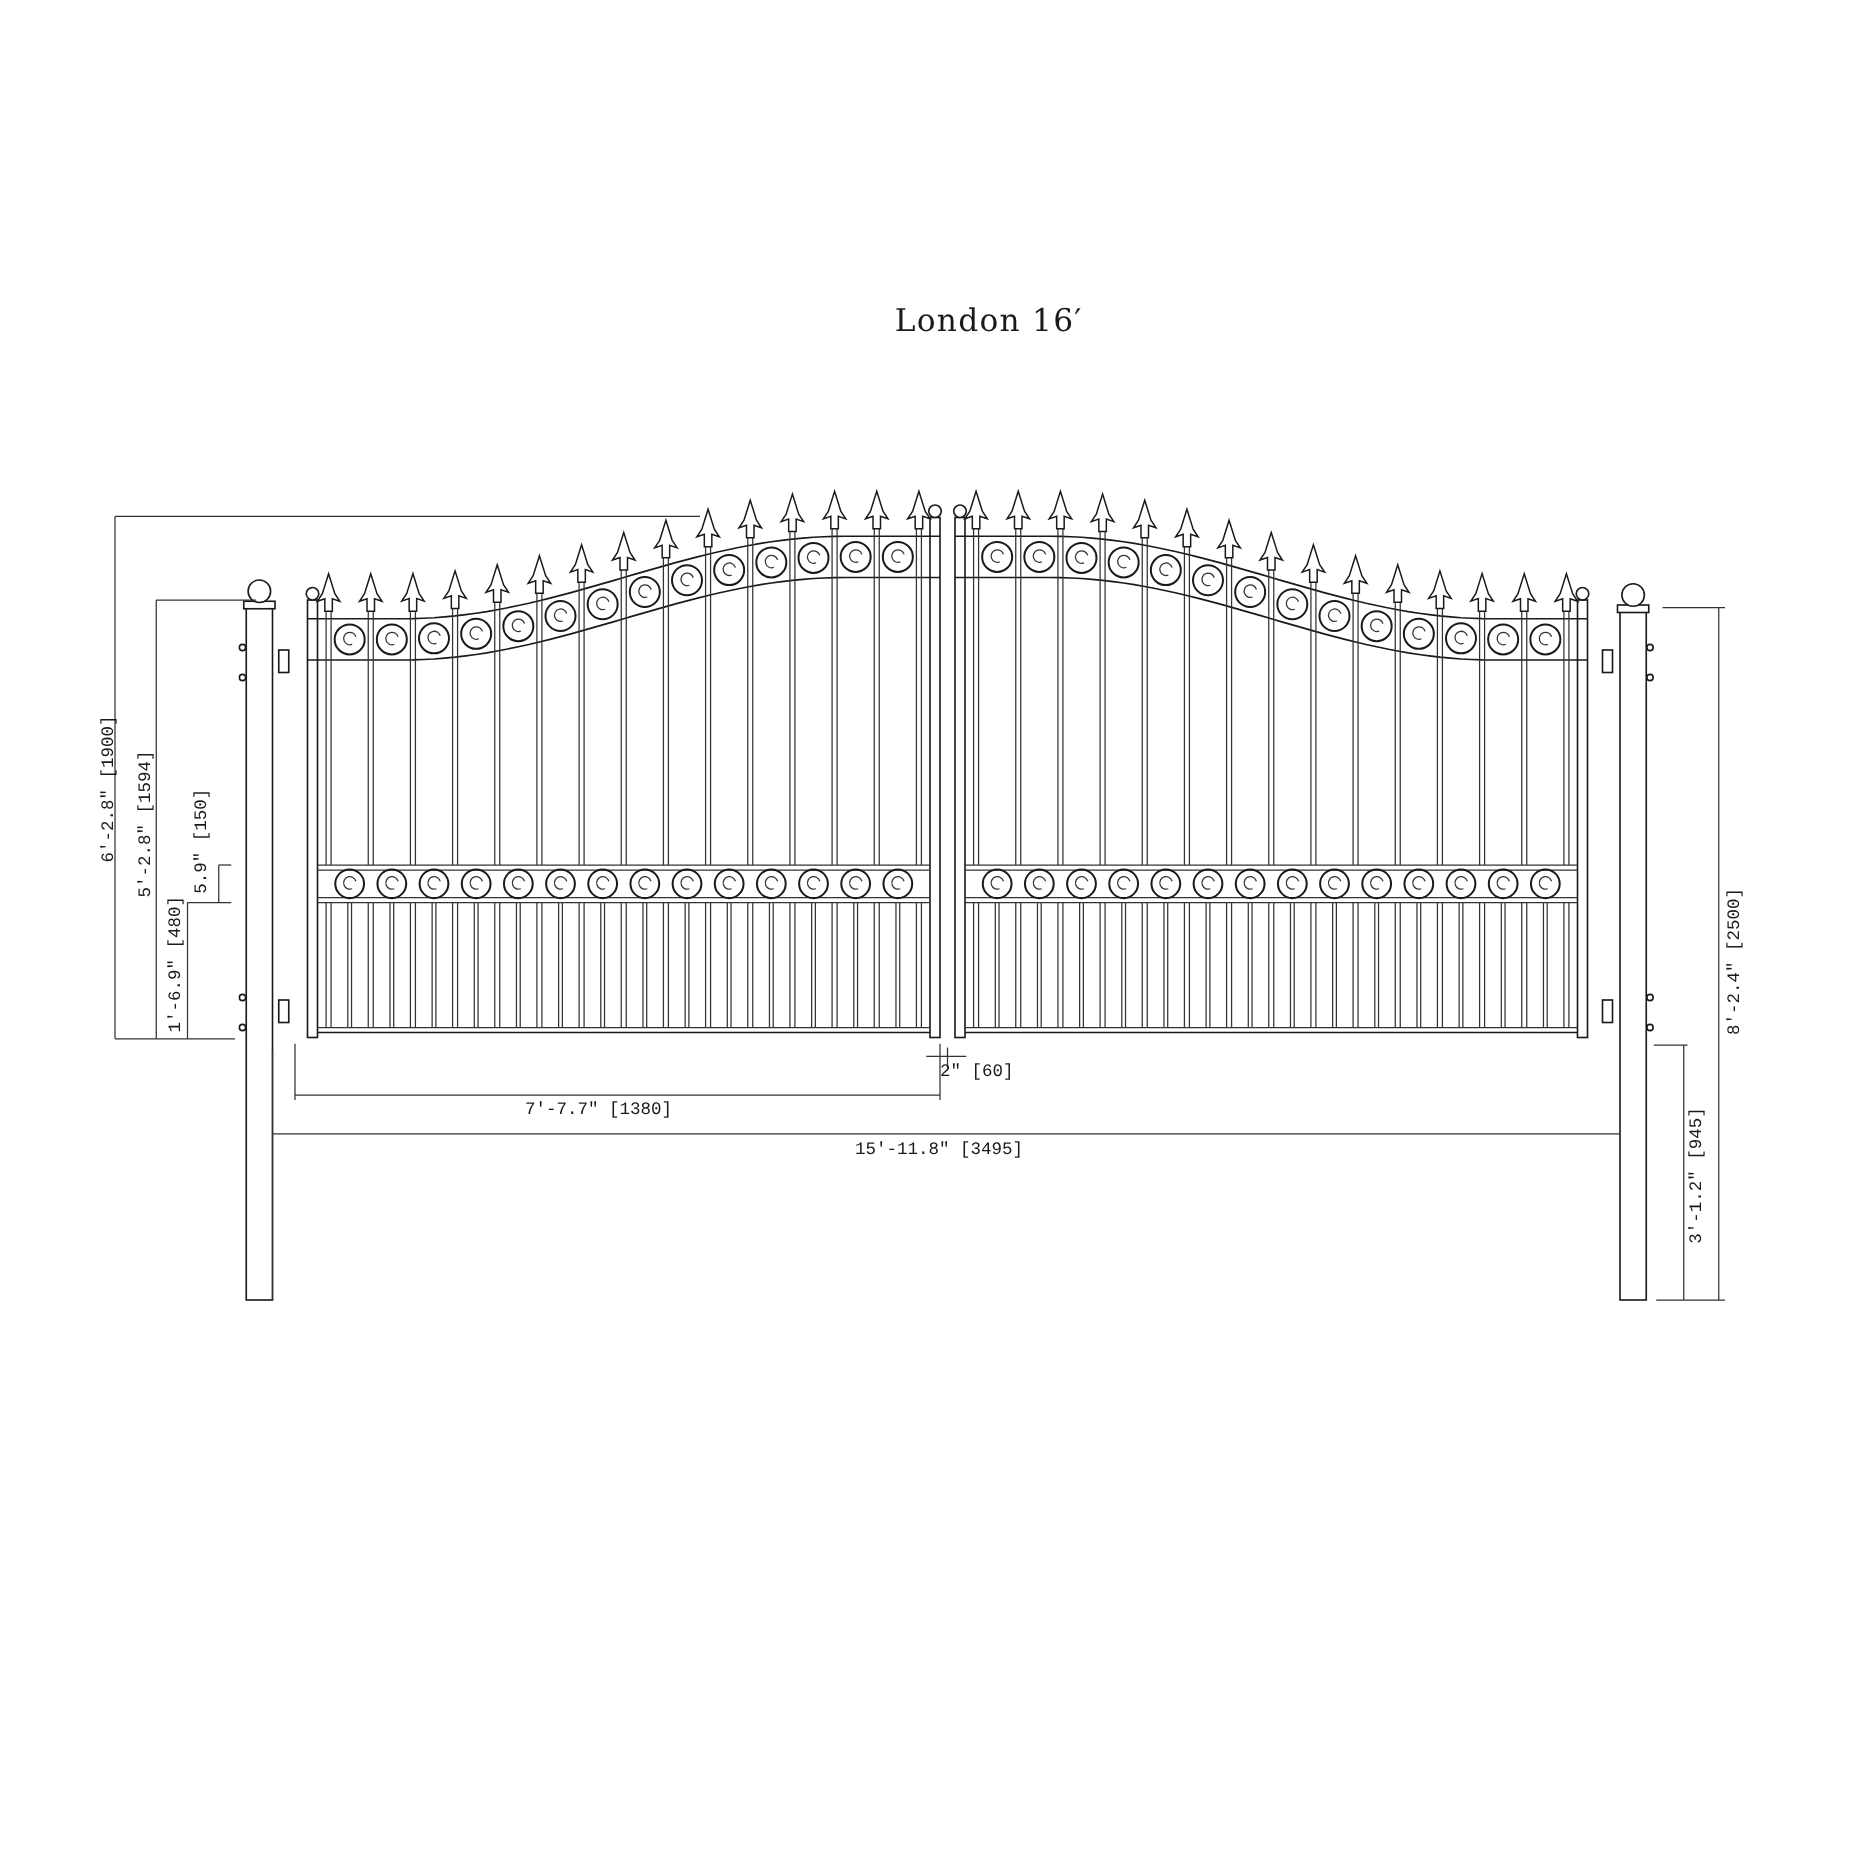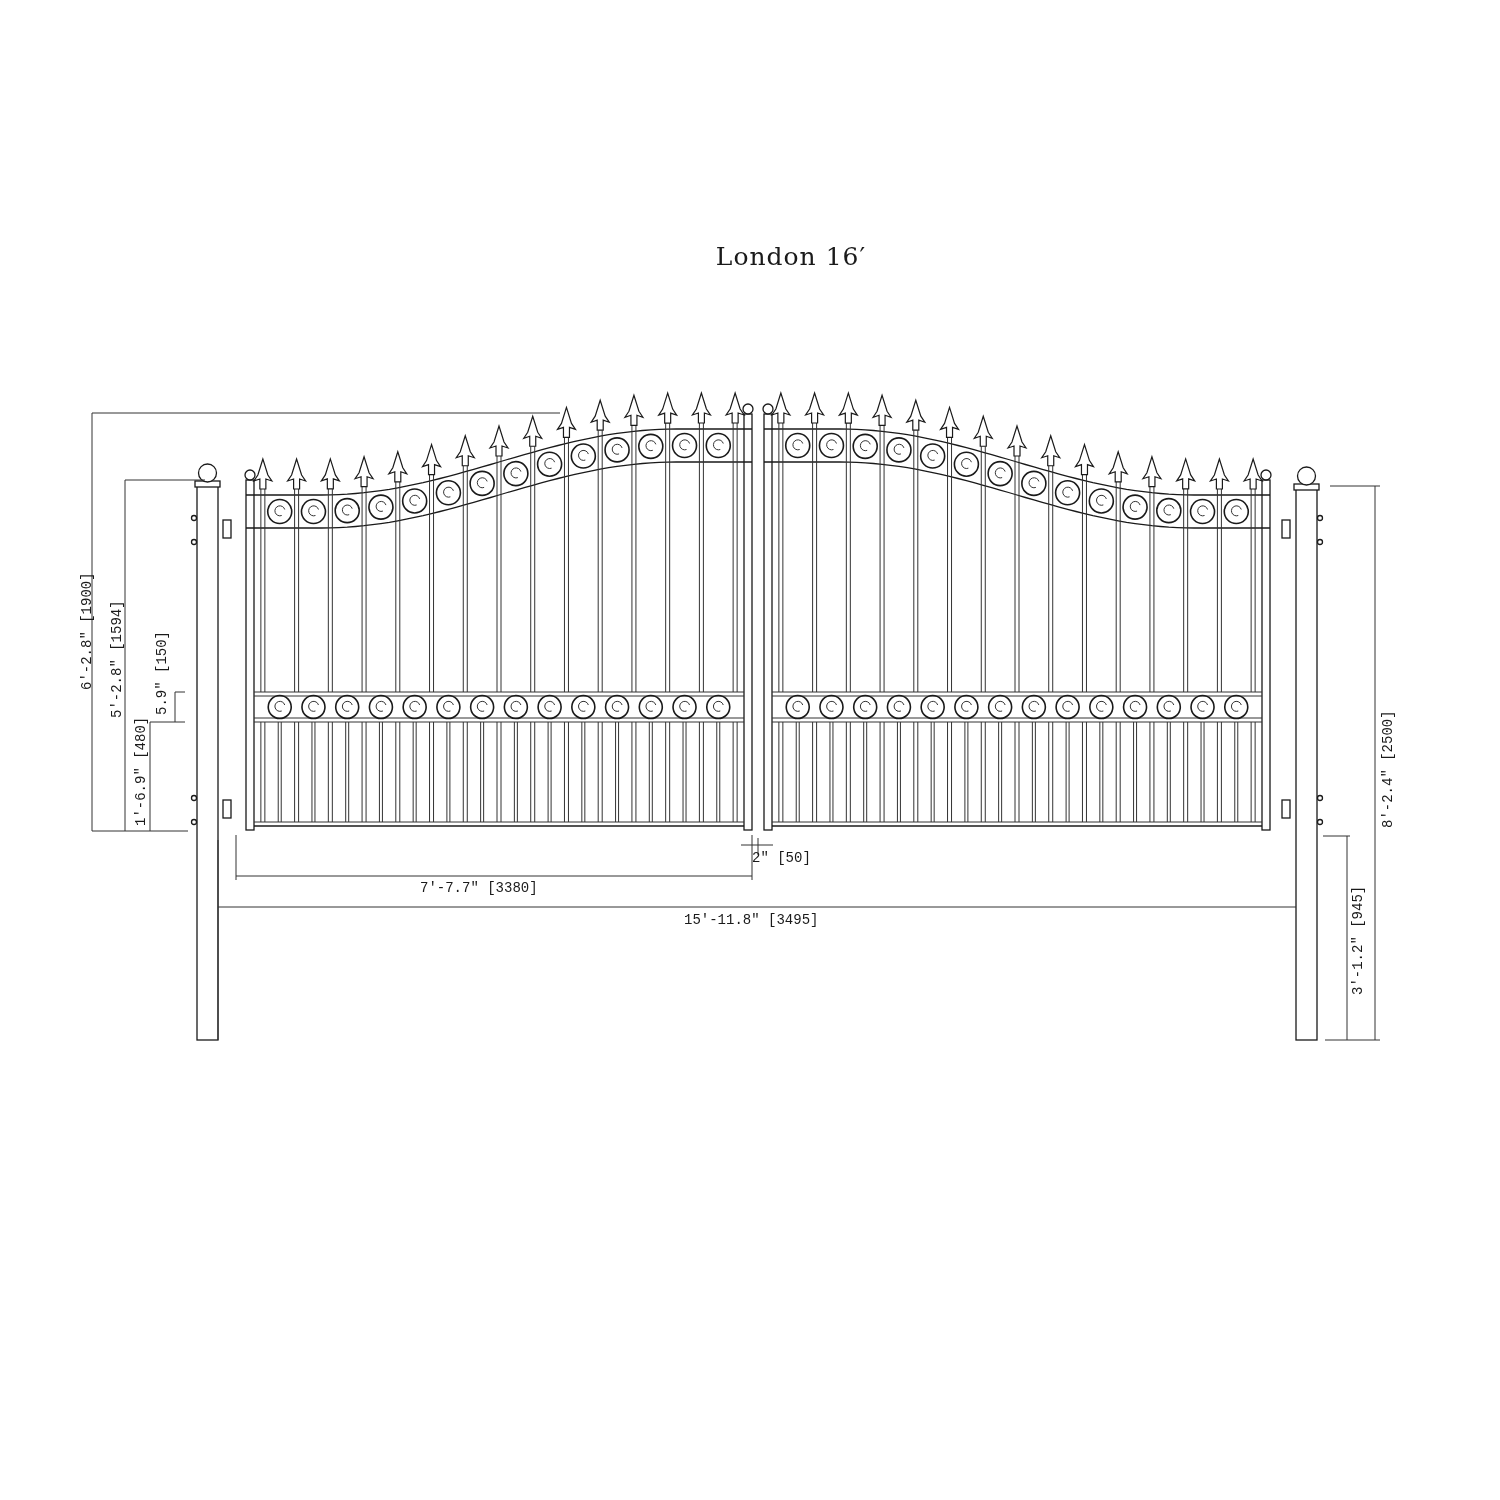--- a/index.html
+++ b/index.html
@@ -425,20 +425,20 @@
 <div class="dim vert" style="left:134px; top:826px;">
   <span>1′-6.9"</span> <span>[480]</span>
 </div>
 <div class="dim vert" style="left:1381px; top:828px;">
   <span>8′-2.4"</span> <span>[2500]</span>
 </div>
 <div class="dim vert" style="left:1351px; top:995px;">
   <span>3′-1.2"</span> <span>[945]</span>
 </div>
 <div class="dim" style="left:752px; top:851px;">
-  <span>2"</span> <span>[50]</span>
+  <span>2"</span> <span>[60]</span>
 </div>
 <div class="dim" style="left:420px; top:881px;">
-  <span>7′-7.7"</span> <span>[3380]</span>
+  <span>7′-7.7"</span> <span>[1380]</span>
 </div>
 <div class="dim" style="left:684px; top:913px;">
   <span>15′-11.8"</span> <span>[3495]</span>
 </div>
 
 </body></html>

